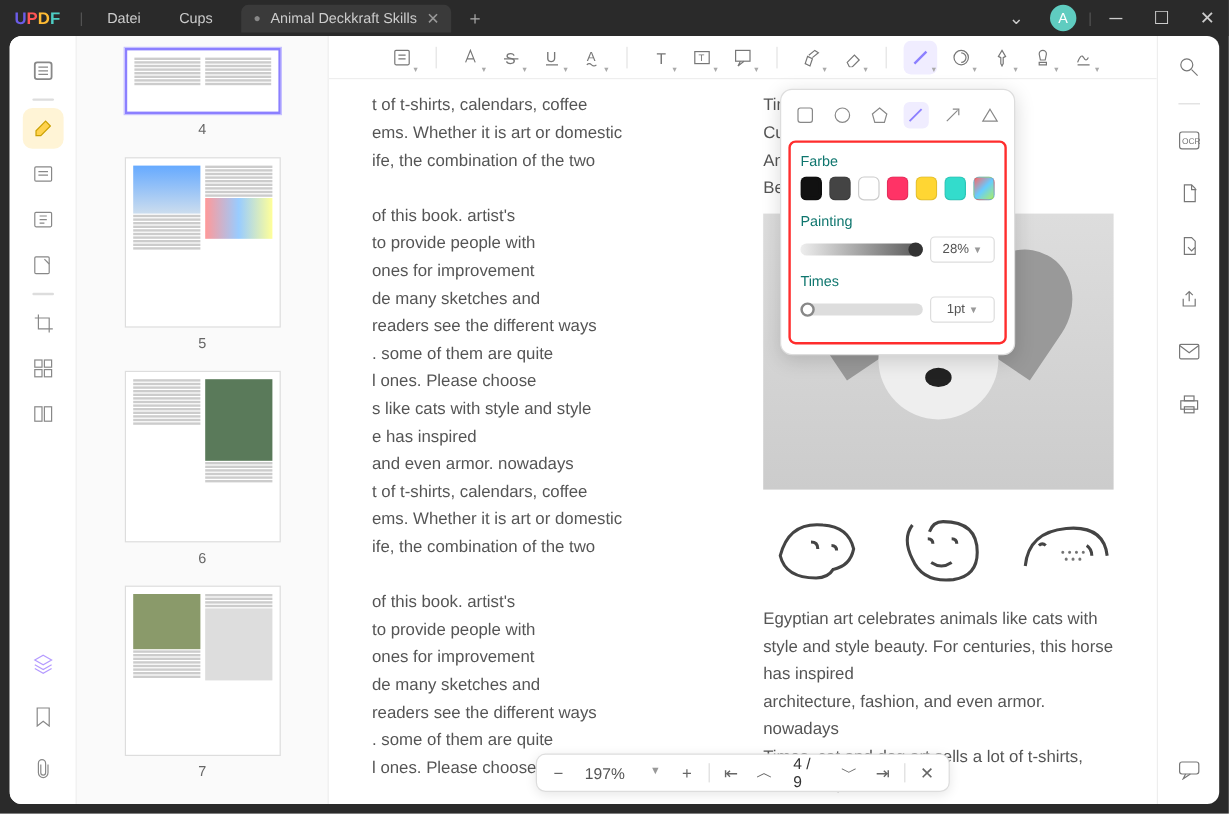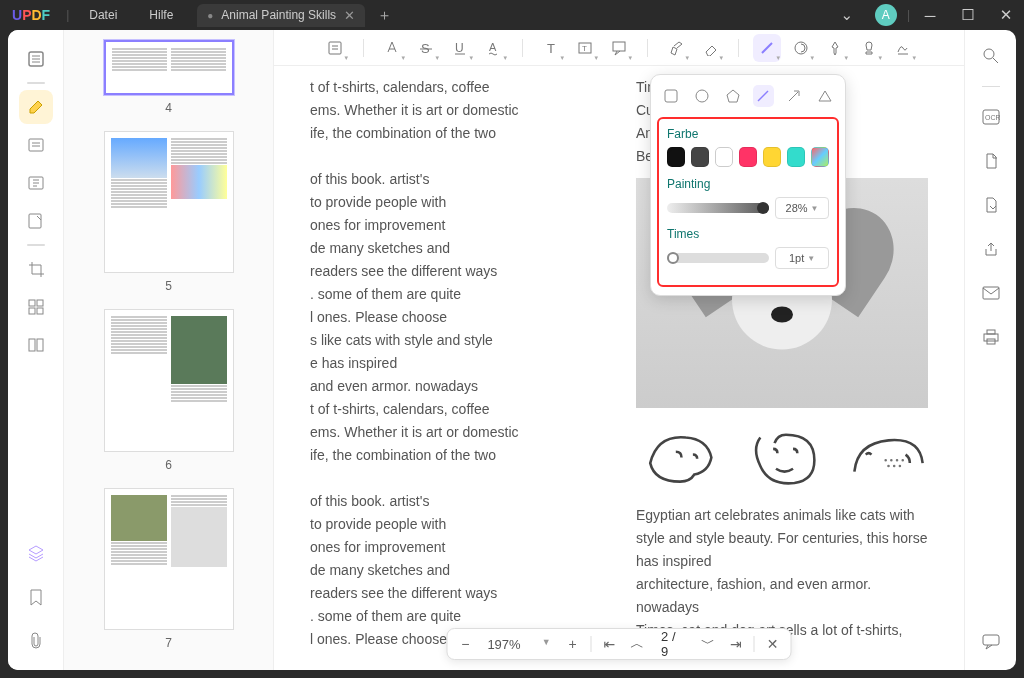--- a/index.html
+++ b/index.html
@@ -76,24 +76,24 @@
 .bb-page{font-size:13px;color:#333;padding:0 6px}
 svg{display:block}
 </style>
 </head>
 <body>
 
 <div class="titlebar">
   <div class="logo"><span>U</span><span>P</span><span>D</span><span>F</span></div>
   <span class="menu-sep">|</span>
   <div class="menu-item">Datei</div>
-  <div class="menu-item">Hilfe</div>
+  <div class="menu-item">Cups</div>
   <div class="tab">
     <span class="tab-dot">●</span>
-    <span>Animal Painting Skills</span>
+    <span>Animal Deckkraft Skills</span>
     <span class="tab-x">✕</span>
   </div>
   <div class="new-tab">＋</div>
   <div class="title-right">
     <div class="tr-btn">⌄</div>
     <div class="avatar">A</div>
     <span style="color:#555">|</span>
     <div class="tr-btn">─</div>
     <div class="tr-btn">☐</div>
     <div class="tr-btn">✕</div>
@@ -474,21 +474,21 @@
     <div class="bottom-bar">
       <div class="bb-btn">−</div>
       <div class="bb-zoom">
           <span>197%</span>
           <span style="font-size:9px;color:#999">▼</span>
         </div>
       <div class="bb-btn">+</div>
       <div class="bb-sep"></div>
       <div class="bb-btn">⇤</div>
       <div class="bb-btn">︿</div>
-      <div class="bb-page">2 / 9</div>
+      <div class="bb-page">4 / 9</div>
       <div class="bb-btn">﹀</div>
       <div class="bb-btn">⇥</div>
       <div class="bb-sep"></div>
       <div class="bb-btn">✕</div>
     </div>
   </div>
 
   <div class="right-rail">
     <div class="rr-btn">
         <svg width="18" height="18">

